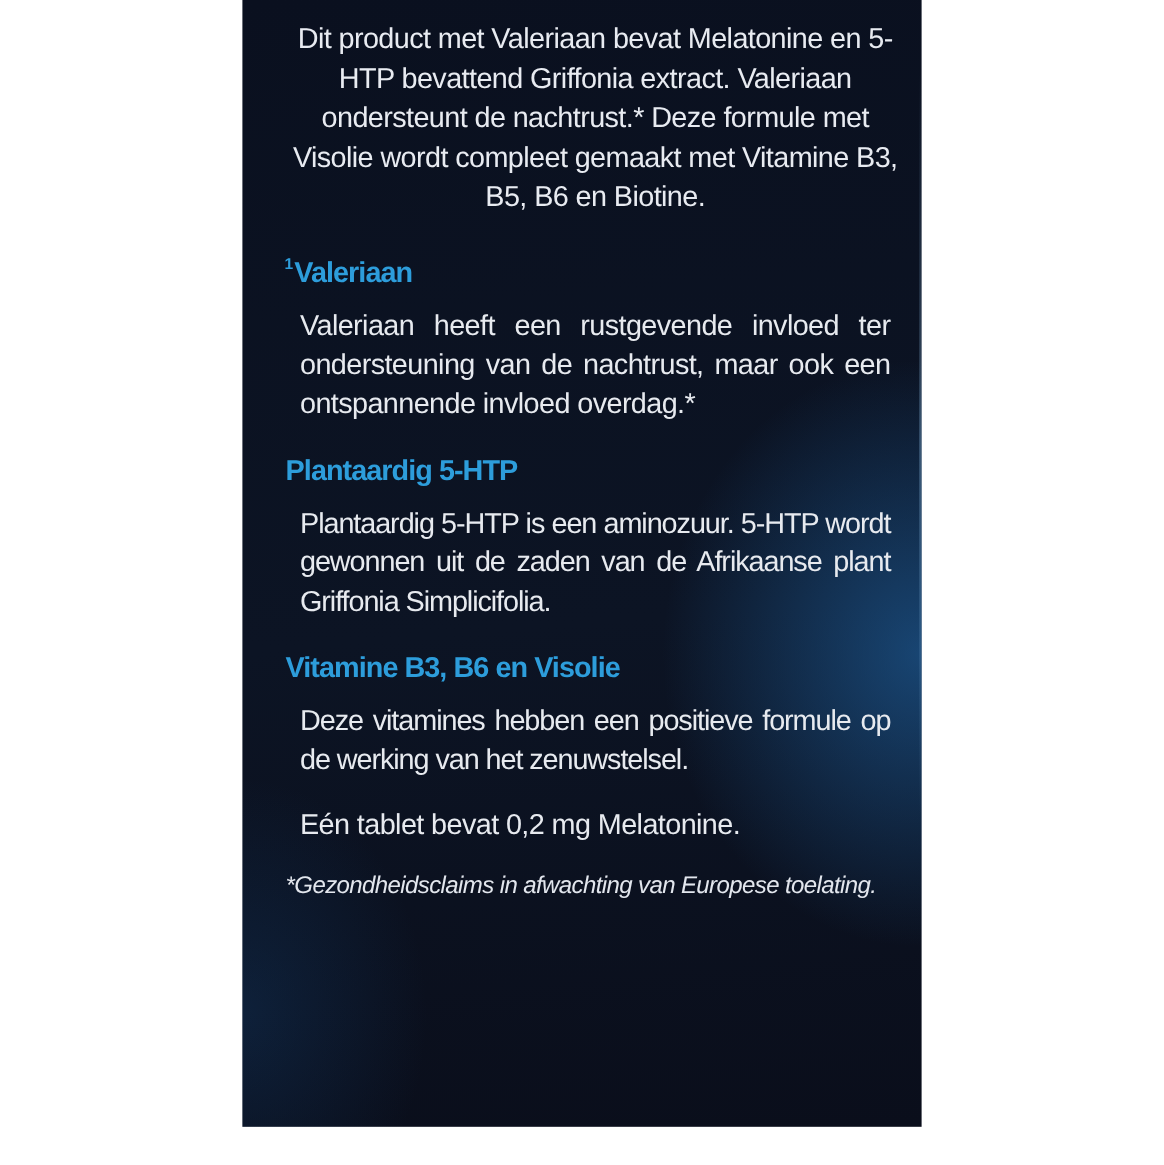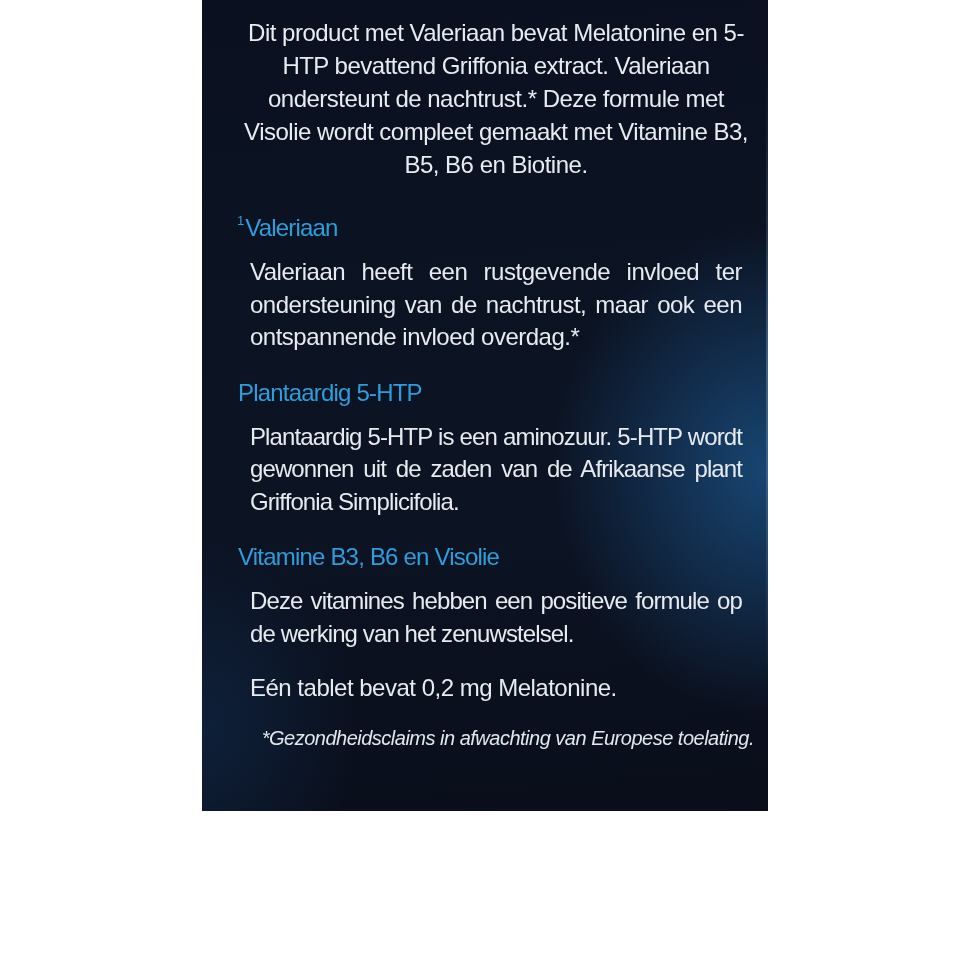--- a/index.html
+++ b/index.html
@@ -6,21 +6,21 @@
   body {
     width: 970px; height: 971px;
     background: #ffffff;
     overflow: hidden;
     font-family: "Liberation Sans", "DejaVu Sans", sans-serif;
   }
   .page { position: relative; width: 970px; height: 971px; background: #ffffff; }
 
   .label-panel {
     position: absolute; left: 202px; top: 0;
-    width: 566px; height: 811px;
+    width: 566px; height: 939px;
     box-sizing: border-box;
     padding: 16px 14px 0 36px;
     background:
       radial-gradient(ellipse 300px 340px at 100% 58%, rgba(34,110,180,0.55), rgba(34,110,180,0) 72%),
       radial-gradient(ellipse 220px 280px at 0% 90%, rgba(22,75,130,0.28), rgba(22,75,130,0) 70%),
       linear-gradient(175deg, #0a101f 0%, #0c1424 55%, #0a0e1b 100%);
   }
   
   .label-panel::after {
     content: ""; position: absolute; top: 60px; right: 0;
@@ -28,41 +28,40 @@
     background: linear-gradient(180deg, rgba(150,200,240,0) 0%, rgba(150,200,240,0.32) 50%, rgba(150,200,240,0) 100%);
   }
 
   .intro {
     color: #e8ebf1; font-size: 24px; line-height: 33px;
     letter-spacing: -0.5px; text-align: center;
     margin: 0 0 30px 0;
   }
   .section { margin: 0 0 22px 0; }
   .heading {
-    color: #2d9ddb; font-weight: normal; font-size: 24px;
+    color: #2d9ddb; font-weight: bold; font-size: 24px;
     line-height: 33px; letter-spacing: -0.8px;
     margin: 0 0 3px 0;
   }
   .heading sup {
     font-size: 13px; line-height: 0;
     position: relative; top: -2px; left: -1px;
     letter-spacing: 0;
   }
   .body-text {
     color: #e7eaef; font-size: 24px; line-height: 32.5px;
     letter-spacing: -0.5px;
     text-align: justify; text-align-last: left;
     margin: 12px;
   }
   .tight { letter-spacing: -0.9px; }
   .footnote {
     color: #e2e6ed; font-size: 20px; font-style: italic;
     letter-spacing: -0.5px; white-space: nowrap;
     margin: 14px 0 0 0;
-    text-align: right;
   }
 </style>
 </head>
 <body>
 
 <div class="page">
   <div class="label-panel">
 
     <p class="intro">Dit product met Valeriaan bevat Melatonine en 5-HTP bevattend Griffonia extract. Valeriaan ondersteunt de nachtrust.* Deze formule met Visolie wordt compleet gemaakt met Vitamine B3, B5, B6 en Biotine.</p>
 

